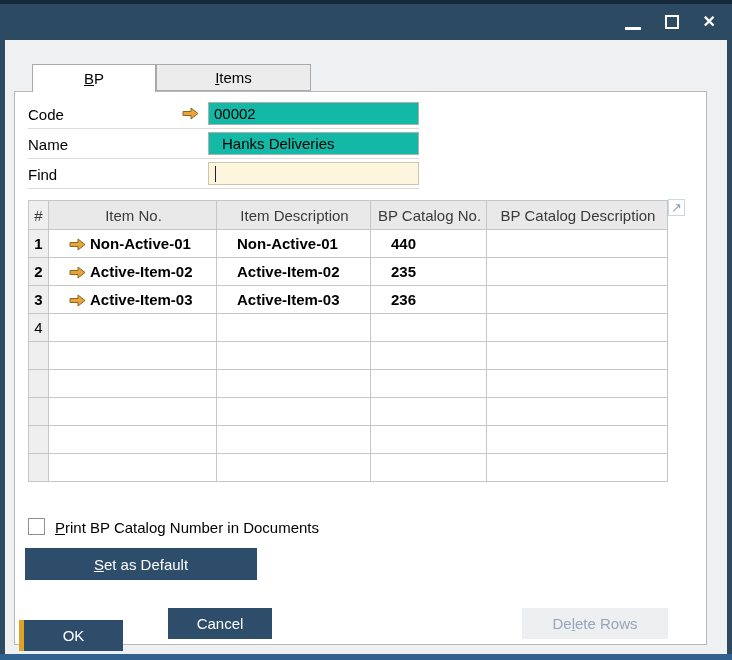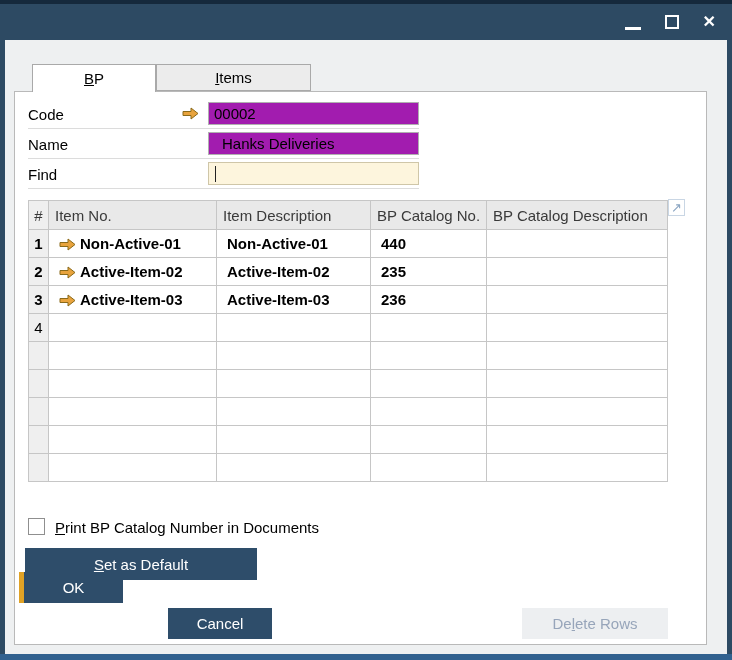--- a/index.html
+++ b/index.html
@@ -29,49 +29,49 @@
   .tab { position:absolute; top:64px; display:flex; align-items:center; justify-content:center;
          font-size:15px; color:#000; border:1px solid #a9a9a9; cursor:pointer; }
   .tab-bp { left:32px; width:124px; height:28px; background:#fff; border-bottom:none; z-index:3; }
   .tab-items { left:156px; width:155px; height:27px; background:#ececec; z-index:2; }
   .u { text-decoration:underline; }
 
   
   .lbl { position:absolute; font-size:15px; color:#000; }
   .row-line { position:absolute; left:28px; width:391px; height:1px; background:#dcdcdc; }
   .field { position:absolute; left:208px; width:211px; height:23px; border:1px solid #b0b0b0;
-           background:#a21caf; font-size:15px; color:#000; display:flex; align-items:center;
+           background:#14b8a6; font-size:15px; color:#000; display:flex; align-items:center;
            padding-left:5px; }
   .field-find { background:#fdf5dd; border:1px solid #cfc6a8; }
   .caret { width:1px; height:16px; background:#222; margin-left:1px; }
   .link-arrow { position:absolute; }
 
   
   .grid { position:absolute; left:28px; top:200px; border-collapse:collapse; table-layout:fixed; }
   .grid th { height:29px; background:#e9e9e9; border:1px solid #c6c6c6; font-weight:normal;
-             font-size:15px; color:#3a3a3a; text-align:left; padding:0 4px 0 6px; white-space:nowrap;
+             font-size:15px; color:#3a3a3a; text-align:center; padding:0 4px 0 6px; white-space:nowrap;
              overflow:hidden; }
-  .grid td { height:28px; border:1px solid #c6c6c6; font-size:15px; padding:0 4px 0 10px;
+  .grid td { height:28px; border:1px solid #c6c6c6; font-size:15px; padding:0 4px 0 20px;
              white-space:nowrap; overflow:hidden; background:#fff; }
   .grid .c-num { width:20px; text-align:center; padding:0; background:#efefef; }
   .grid th.c-num { text-align:center; }
   .grid tr.bold td { font-weight:bold; color:#000; }
   .grid td .cell-arrow { vertical-align:-2px; margin-right:4px; }
   .expand-icon { position:absolute; left:668px; top:199px; width:17px; height:17px;
                  border:1px solid #c9d6e4; color:#8aa5c2; font-size:13px; display:flex;
                  align-items:center; justify-content:center; background:#fff; cursor:pointer; }
 
   
   .checkbox { position:absolute; left:28px; top:518px; width:17px; height:17px;
               border:1px solid #8f8f8f; background:#fff; cursor:pointer; }
   .cb-label { position:absolute; left:55px; top:519px; font-size:15px; color:#000; }
   .btn { position:absolute; display:flex; align-items:center; justify-content:center;
          font-size:15px; color:#fff; background:#2e4d6a; cursor:pointer; }
   .btn-setdefault { left:25px; top:548px; width:232px; height:32px; }
-  .btn-ok { left:19px; top:572px; width:104px; height:31px; border-left:5px solid #e0a225; }
+  .btn-ok { left:19px; top:620px; width:104px; height:31px; border-left:5px solid #e0a225; }
   .btn-cancel { left:136px; top:608px; width:104px; height:31px;margin-left:32px; }
   .btn-delete { left:522px; top:608px; width:146px; height:31px; background:#edeff1;
                 color:#97a5ba; cursor:default; }
 </style>
 </head>
 <body>
 
 <div class="window">
 
   <div class="titlebar">

